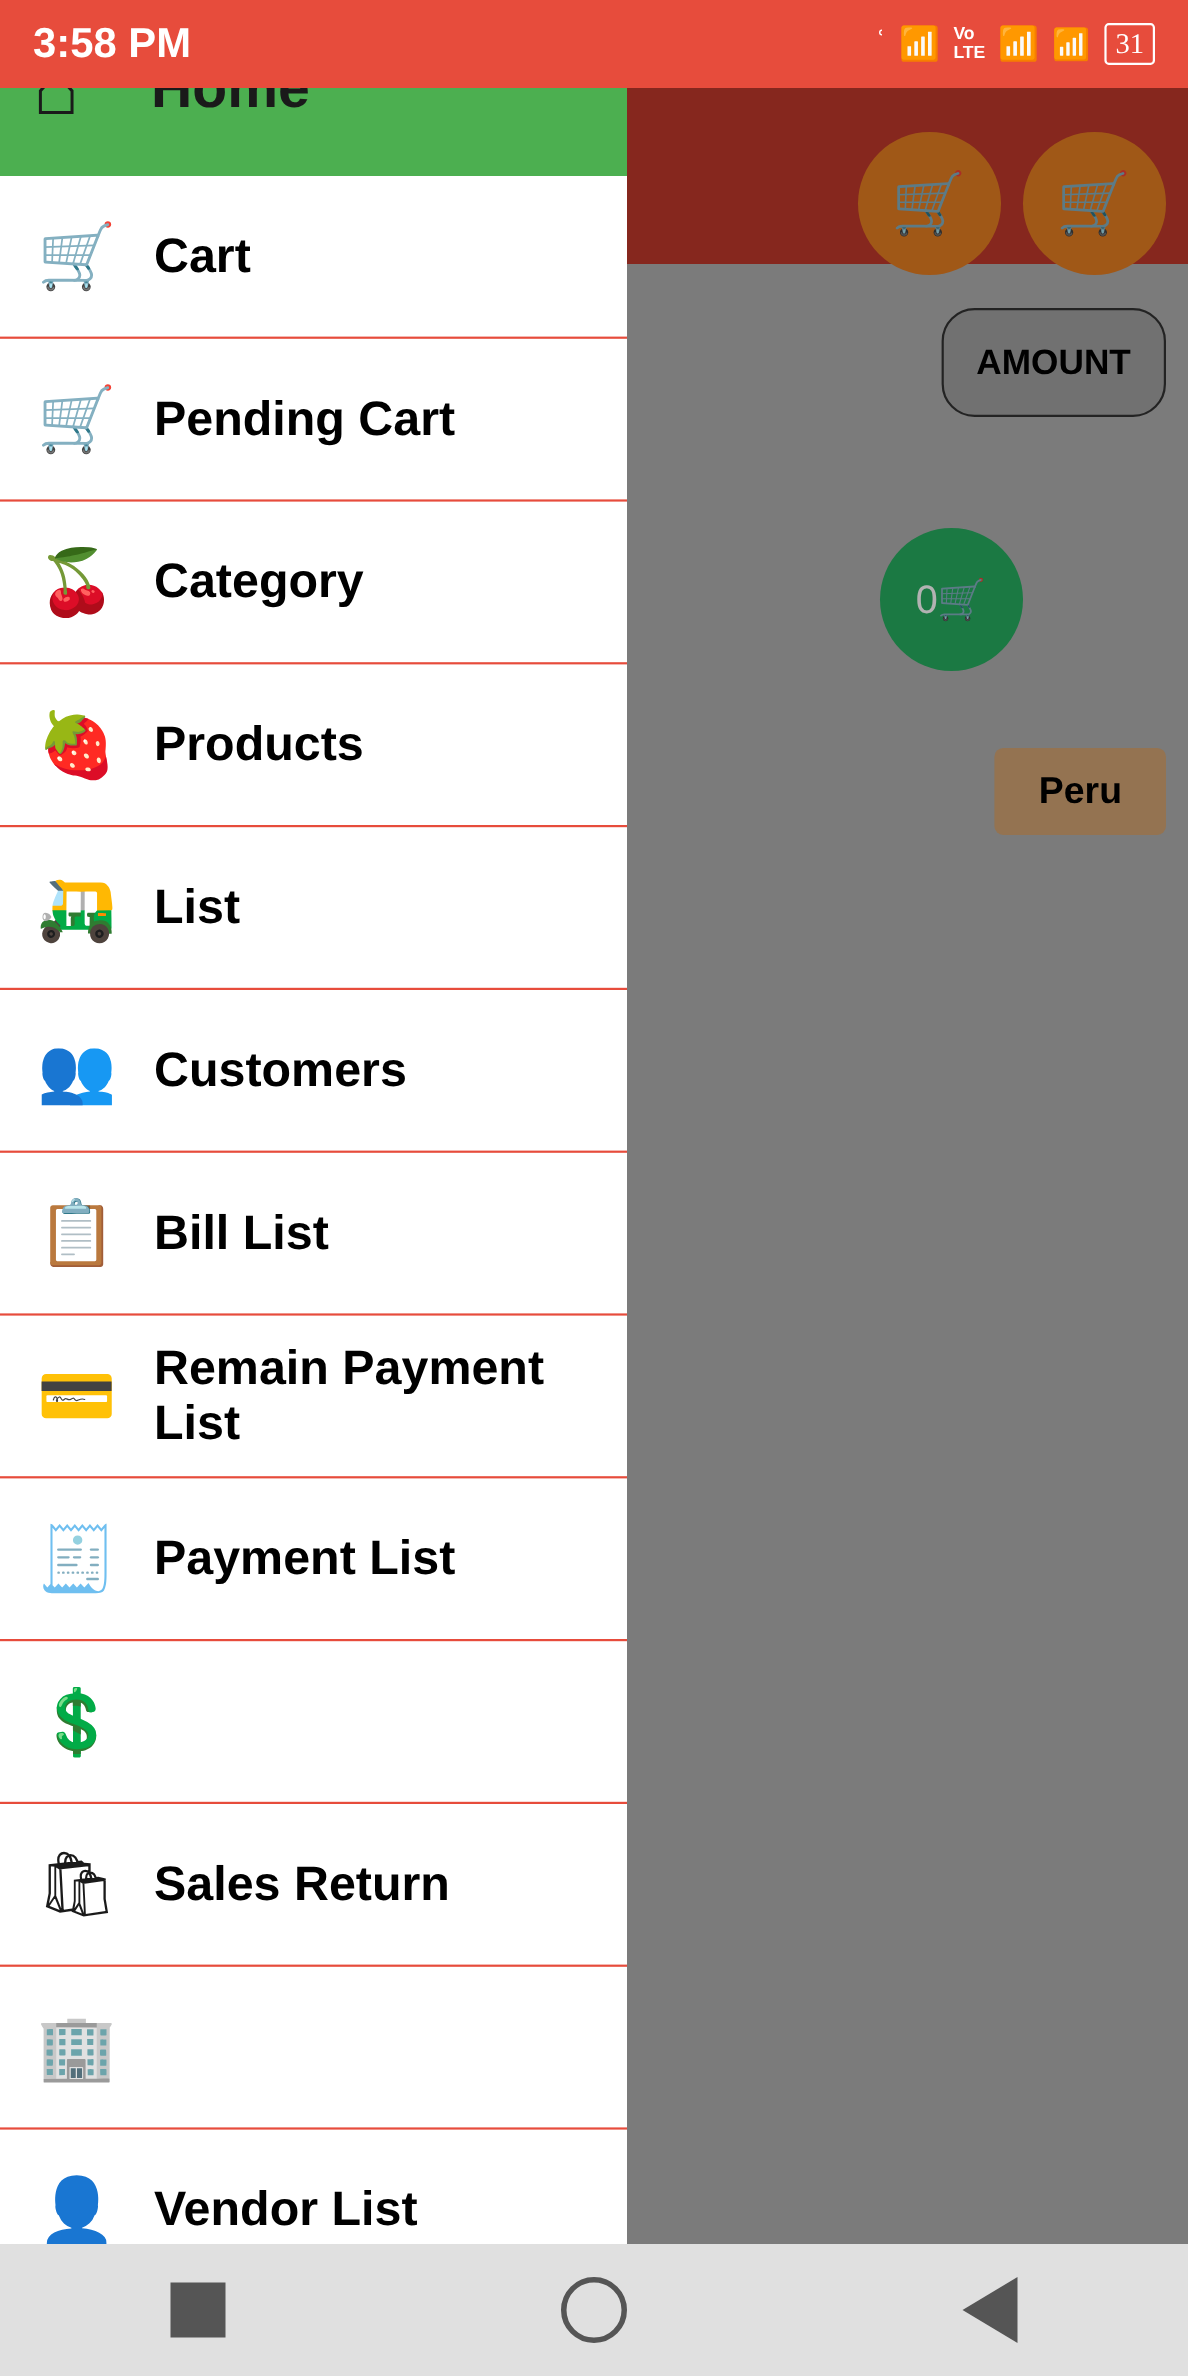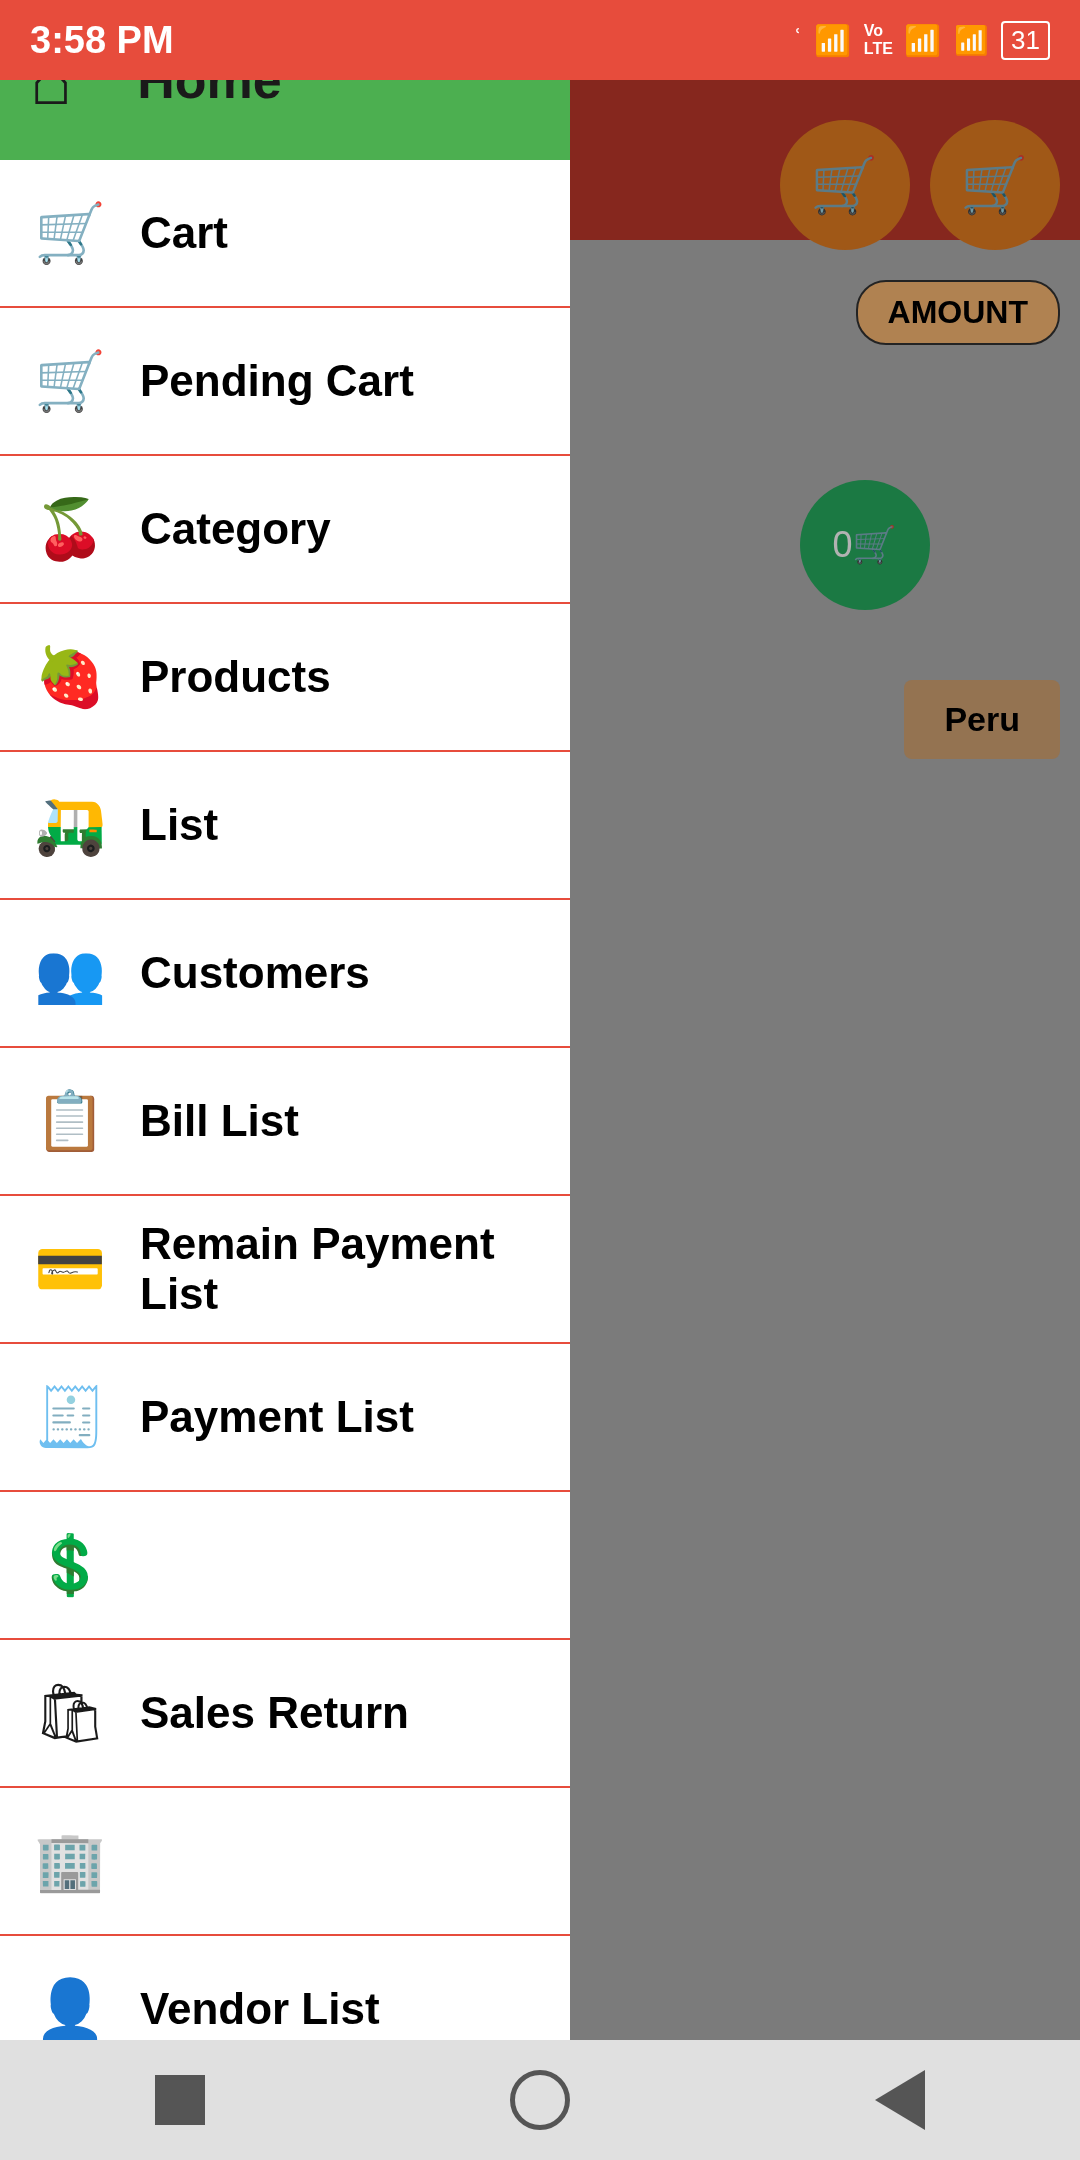--- a/index.html
+++ b/index.html
@@ -95,24 +95,24 @@
       right: 20px;
       z-index: 3;
       display: flex;
       gap: 10px;
       align-items: center;
     }
 
     .amount-btn {
       border: 2px solid #333;
       border-radius: 30px;
-      padding: 12px 30px;
+      padding: 29px 30px;
       font-size: 32px;
       font-weight: bold;
-      background: #fdba74;
+      background: #a3a3a3;
     }
 
     
     .peru-btn {
       position: absolute;
       top: 680px;
       right: 20px;
       background: #d4a574;
       padding: 20px 40px;
       border-radius: 8px;
@@ -298,21 +298,21 @@
     <span class="status-icon">ʿ️</span>
 
     <span class="status-icon">📶</span>
 
     <span class="status-icon" style="font-size:16px; font-weight:bold;">Vo<br>LTE</span>
 
     <span class="status-icon">📶</span>
 
     <span class="wifi-icon">📶</span>
 
-    <span class="status-icon" style="border:2px solid white; border-radius:4px; padding:2px 8px; font-size:26px;">
+    <span class="status-icon" style="border:2px solid white; border-radius:4px; padding:2px 8px; font-size:26px;font-family:Liberation Serif, serif;">
       <span>31</span>
     </span>
   </div>
 </div>
 
 <div class="drawer">
 
   <div class="drawer-header">
     <span class="home-icon">⌂</span>
     <span class="drawer-header-title">Home</span>

